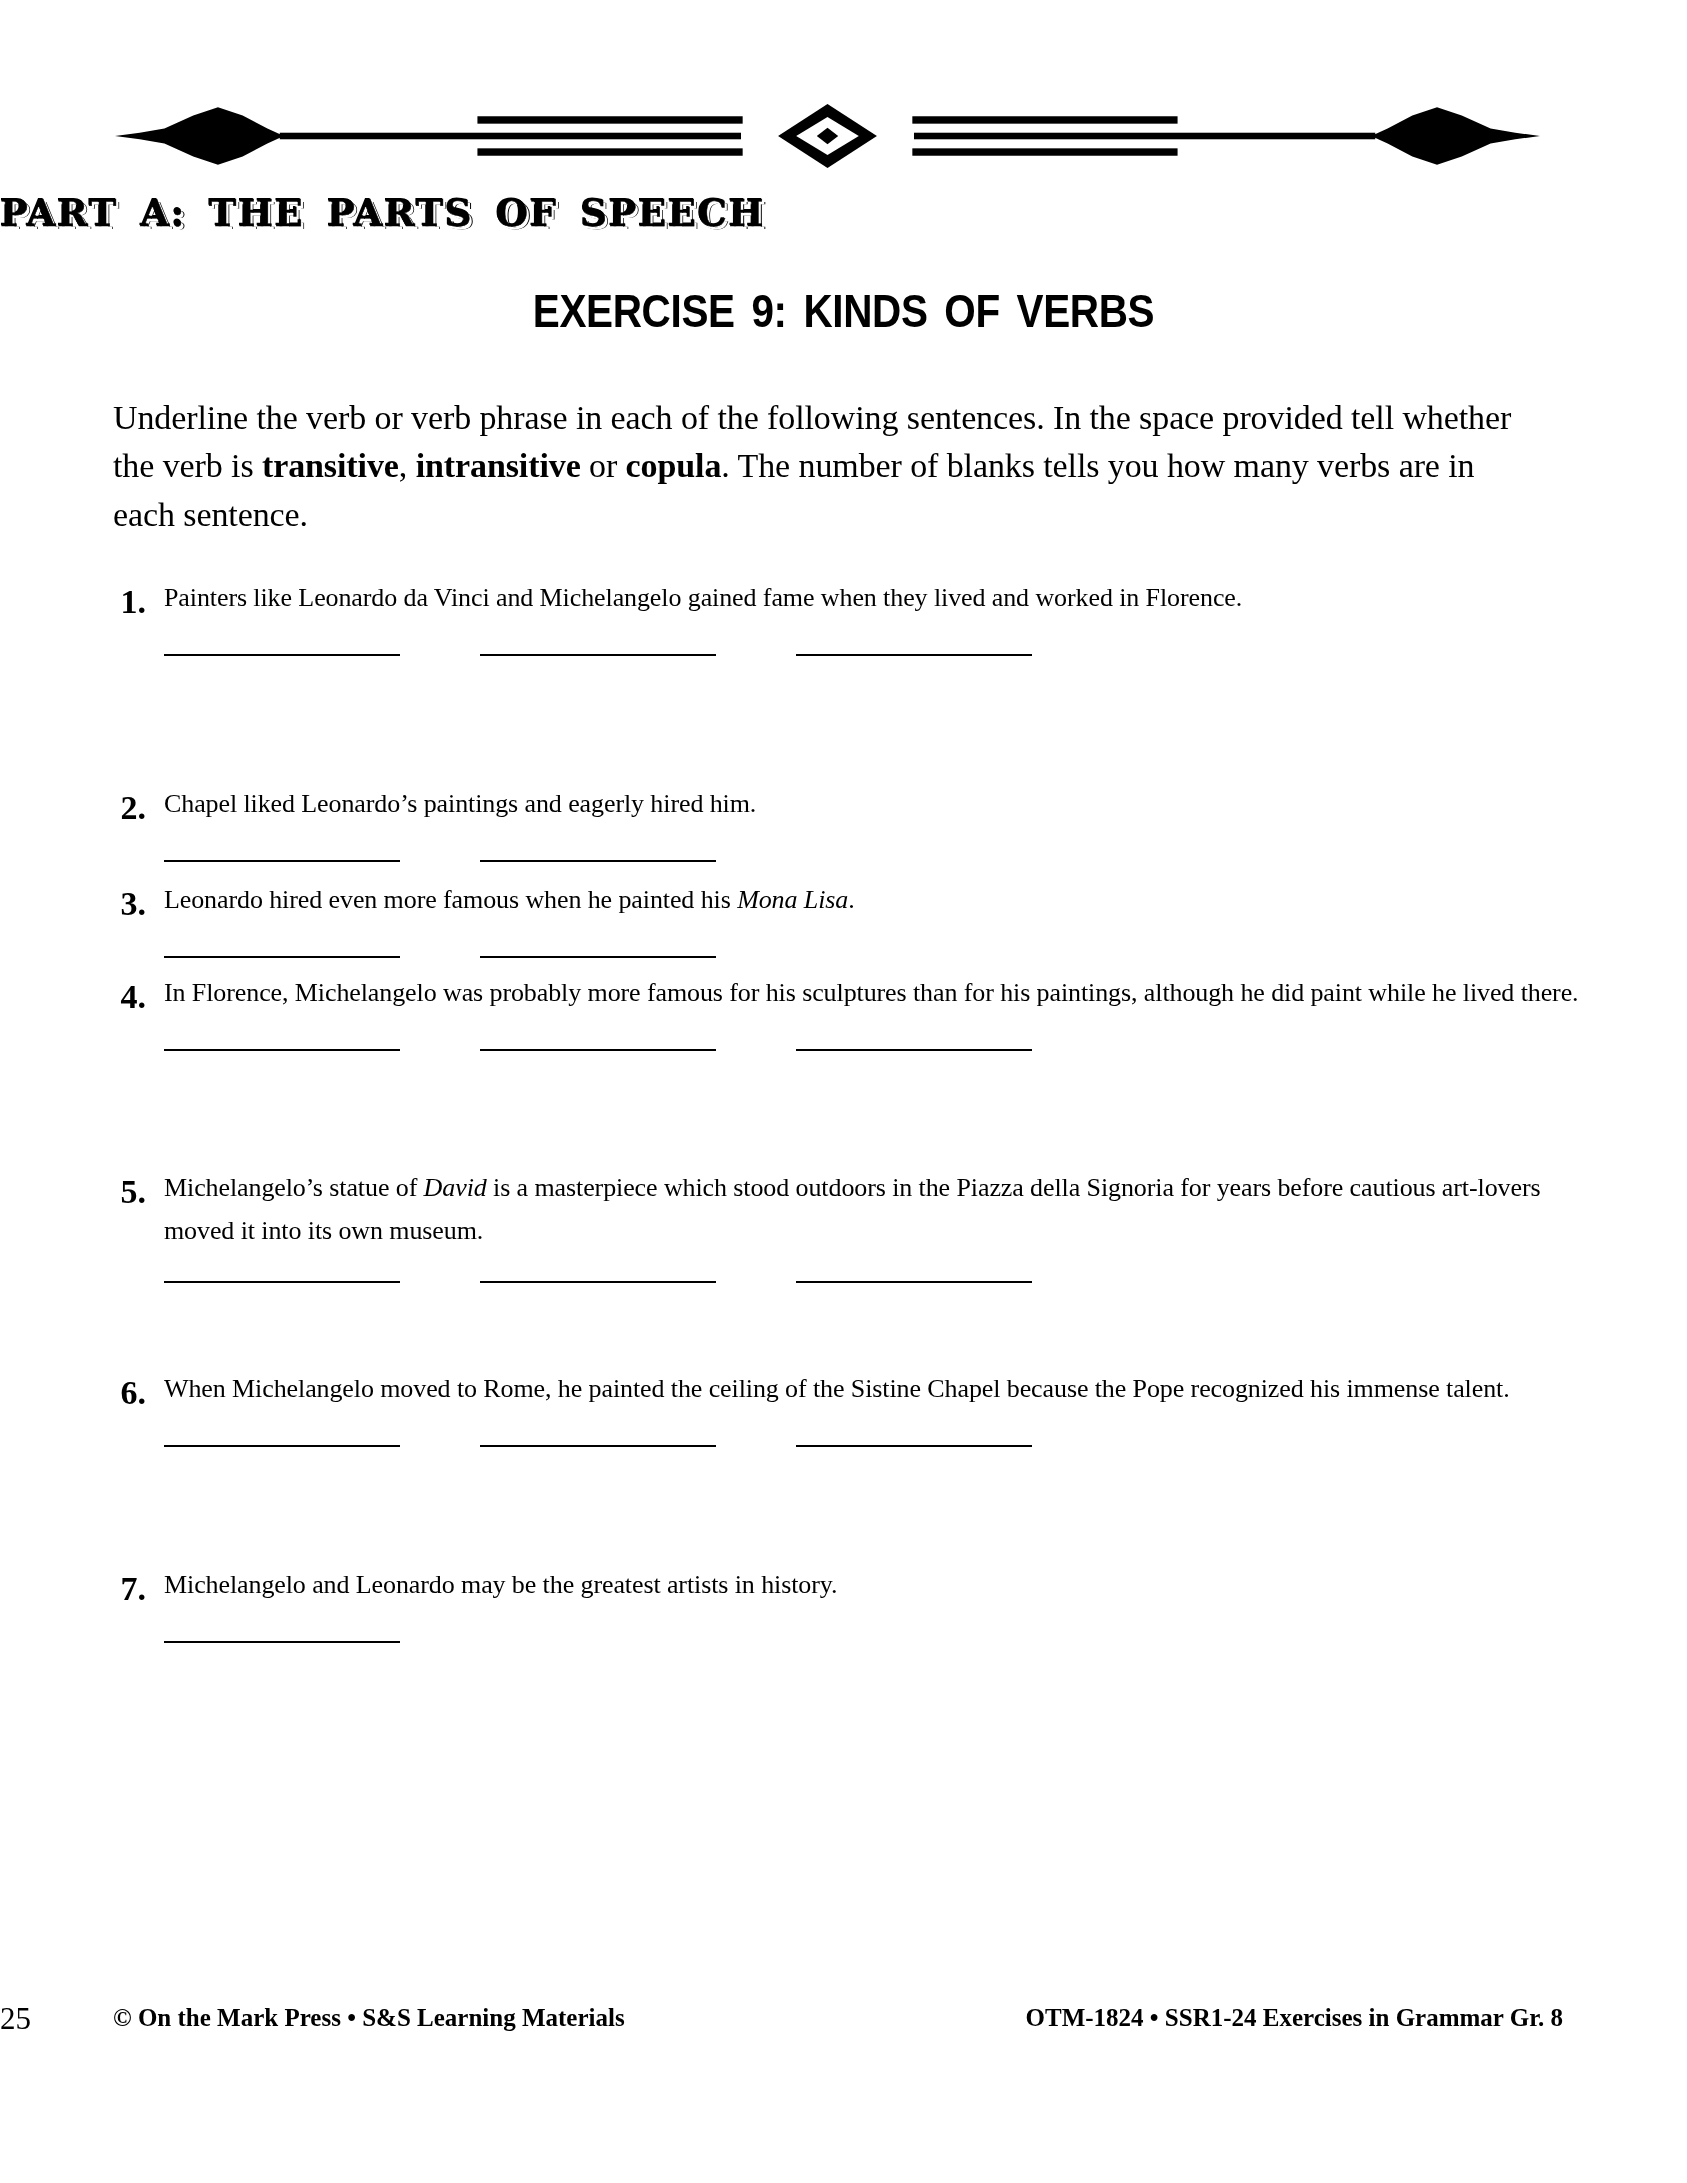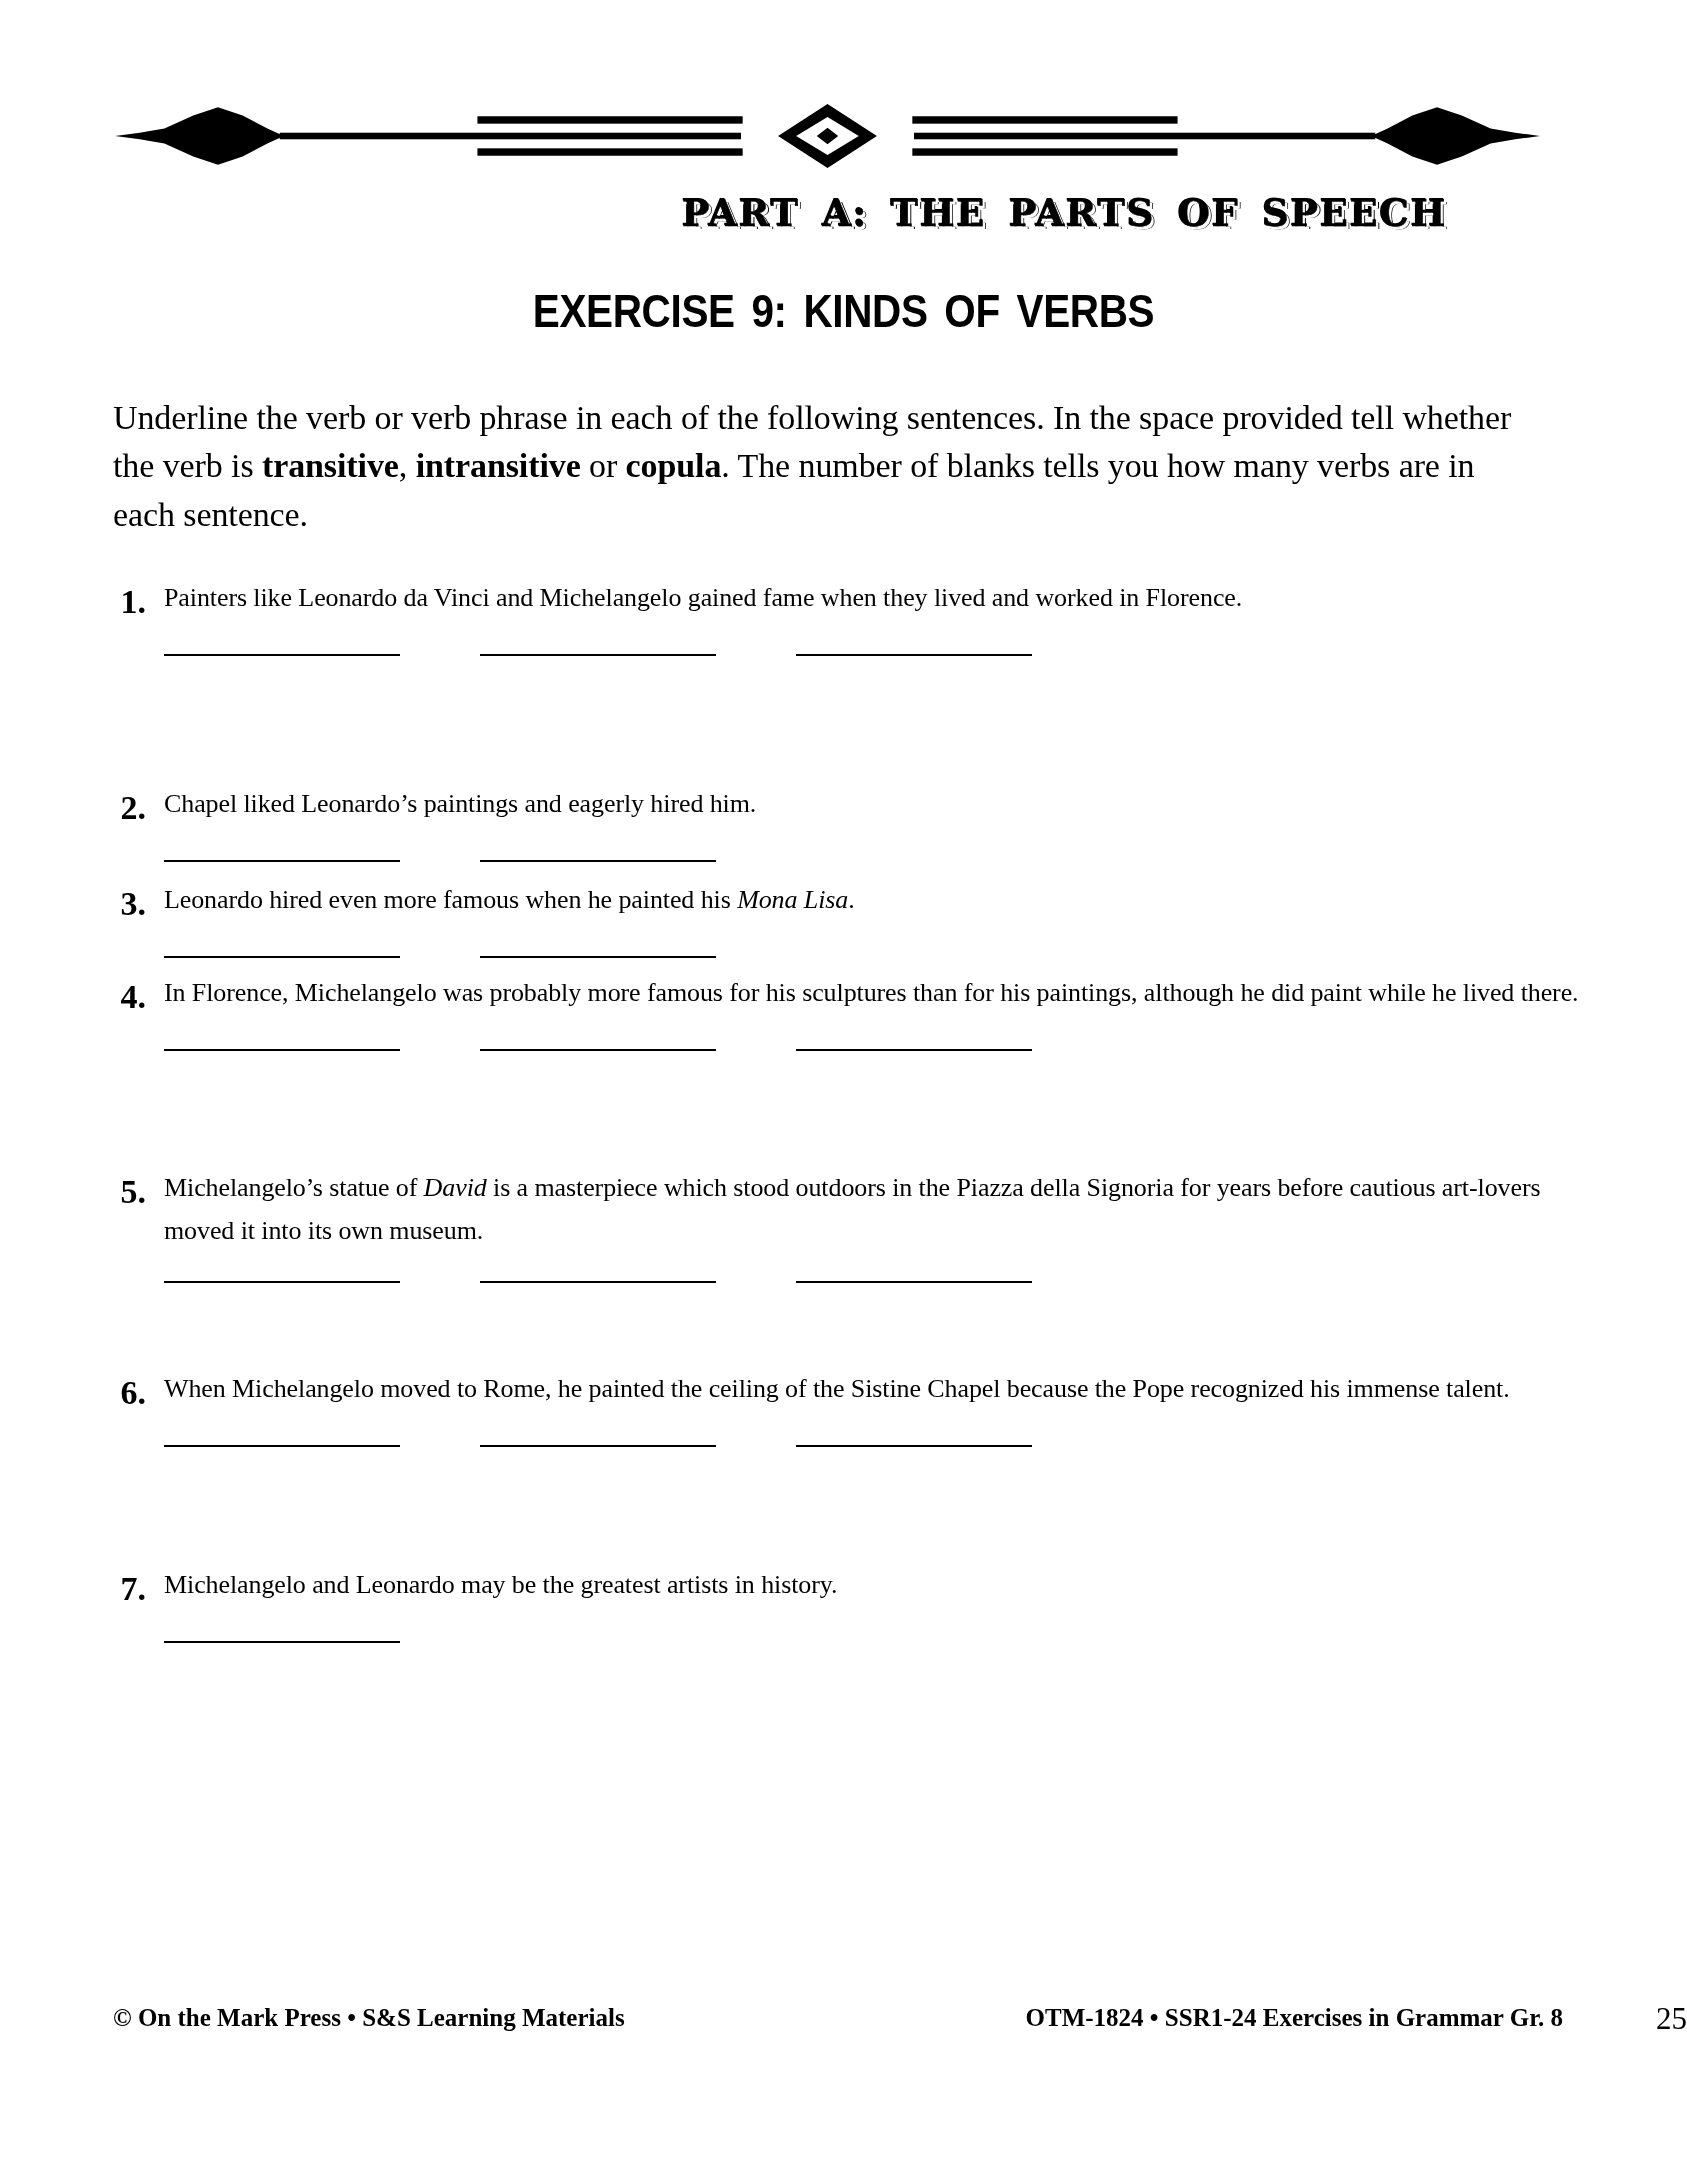--- a/index.html
+++ b/index.html
@@ -27,21 +27,21 @@
     height: 74px;
   }
   .divider-svg { display: block; width: 100%; height: 100%; }
 
   
   .part-heading {
     position: absolute;
     left: 0;
     top: 191px;
     width: 1447px;
-    text-align: right;
+    text-align: left;
     font-family: "DejaVu Serif", "Liberation Serif", serif;
     font-weight: bold;
     font-size: 37px;
     letter-spacing: 1.6px;
     word-spacing: 8.2px;
     color: #000000;
     text-shadow:
        2.5px 2.5px 0 #ffffff,
        3.3px 3.3px 0 #000000,
        -0.8px -0.8px 0 #000000;
@@ -137,21 +137,21 @@
     top: 0;
     font-size: 25px;
     font-weight: bold;
     white-space: nowrap;
   }
   .footer-center {
     position: absolute;
     left: 0;
     top: -3.3px;
     width: 1687px;
-    text-align: right;
+    text-align: left;
     font-size: 31px;
     font-weight: normal;
   }
   .footer-right {
     position: absolute;
     right: 124px;
     top: 0;
     font-size: 25px;
     font-weight: bold;
     white-space: nowrap;

